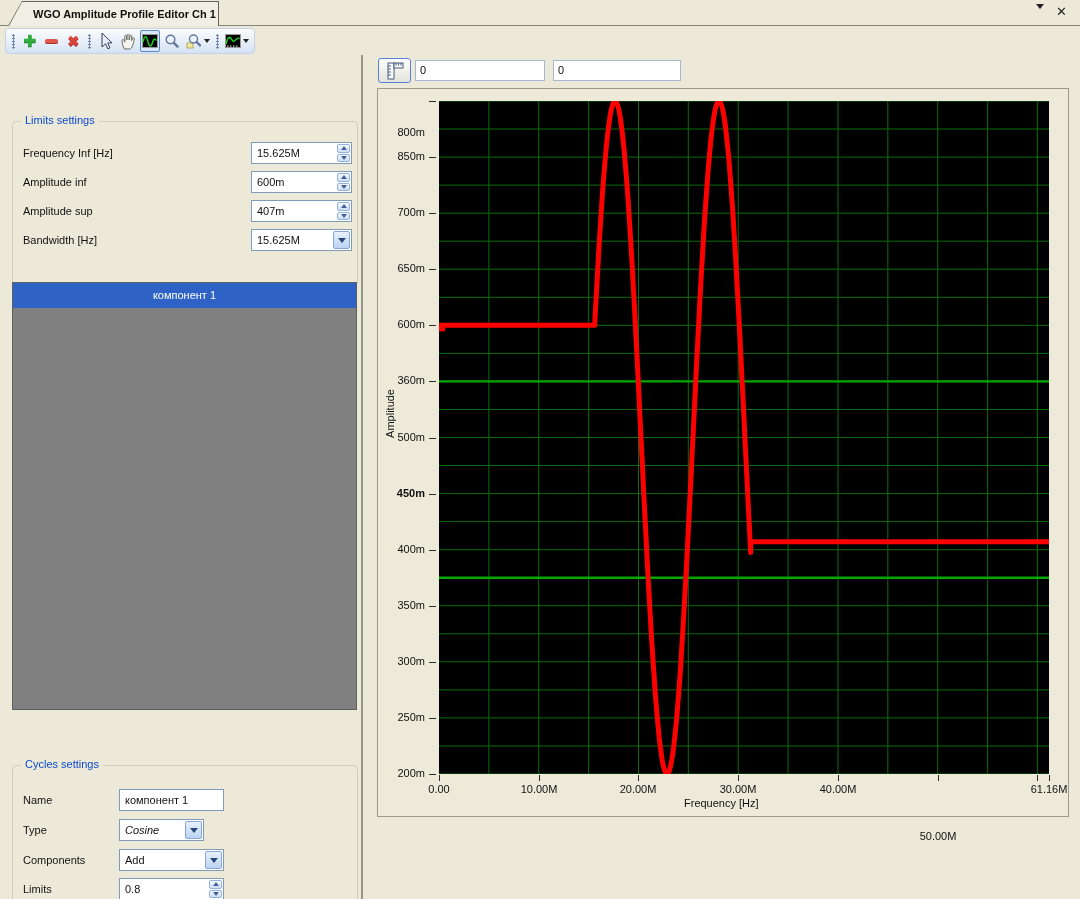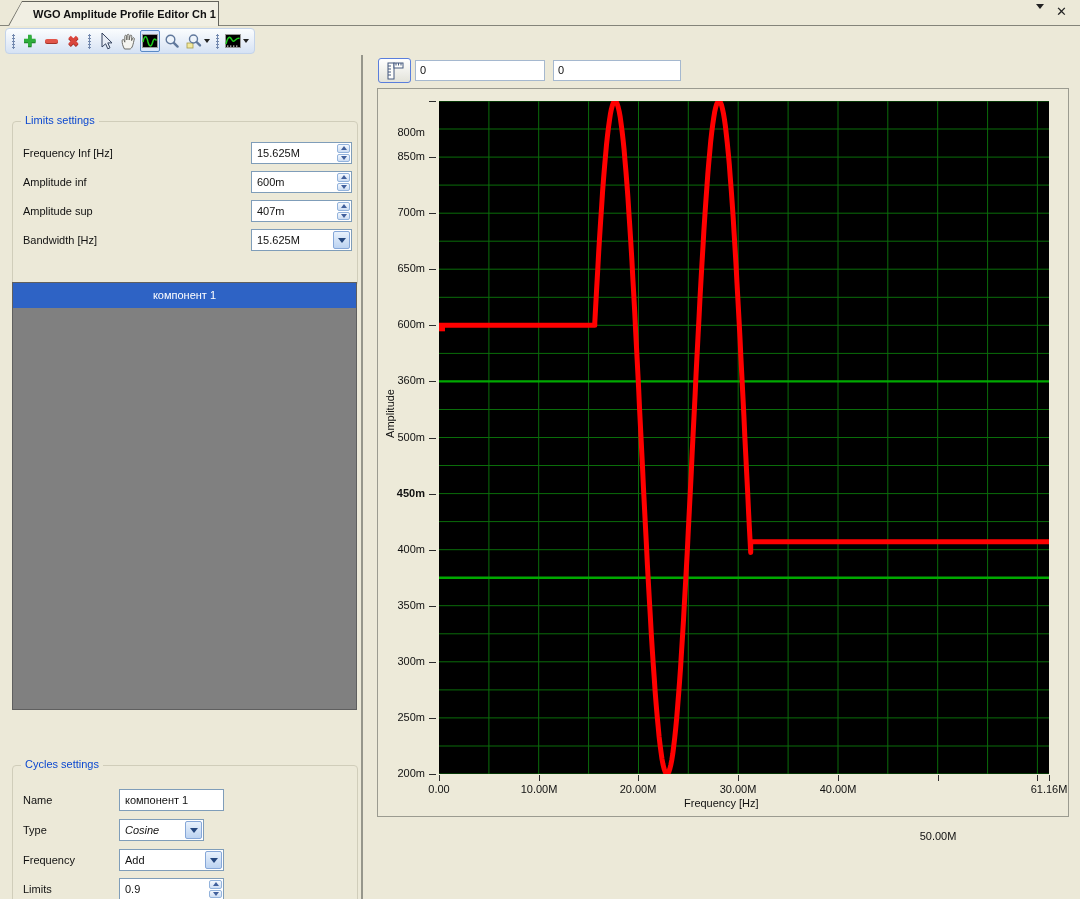--- a/index.html
+++ b/index.html
@@ -208,30 +208,30 @@
         <div class="field" style="top: 23px; left: 106px; width: 105px;">
           <div class="field-val">компонент 1</div>
         </div>
         <div class="rowlabel" style="top: 53px;">Type</div>
         <div class="field" style="top: 53px; left: 106px; width: 85px; font-style: italic;">
           <div class="field-val">Cosine</div>
           <div class="combo-btn">
             <span class="combo-tri"></span>
           </div>
         </div>
-        <div class="rowlabel" style="top: 83px;">Frequency</div>
+        <div class="rowlabel" style="top: 83px;">Components</div>
         <div class="field" style="top: 83px; left: 106px; width: 105px;">
           <div class="field-val">Add</div>
           <div class="combo-btn">
             <span class="combo-tri"></span>
           </div>
         </div>
         <div class="rowlabel" style="top: 112px;">Limits</div>
         <div class="field" style="top: 112px; left: 106px; width: 105px;">
-          <div class="field-val">0.9</div>
+          <div class="field-val">0.8</div>
           <div class="spinner">
             <div class="spin-btn">
               <span class="tri-up"></span>
             </div>
             <div class="spin-btn">
               <span class="tri-down"></span>
             </div>
           </div>
         </div>
       </div>

